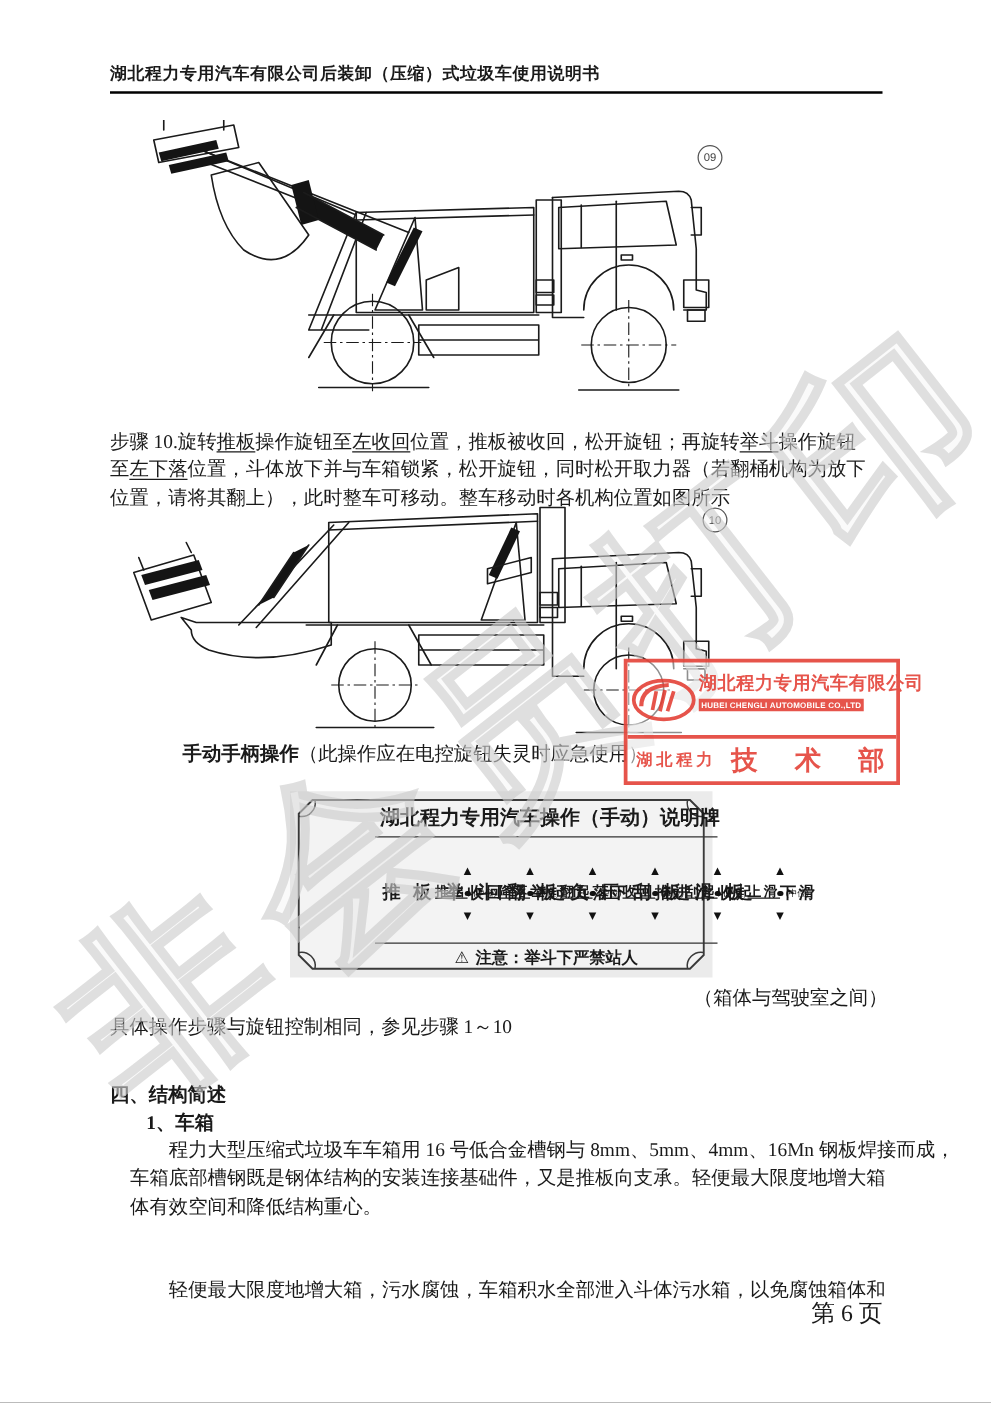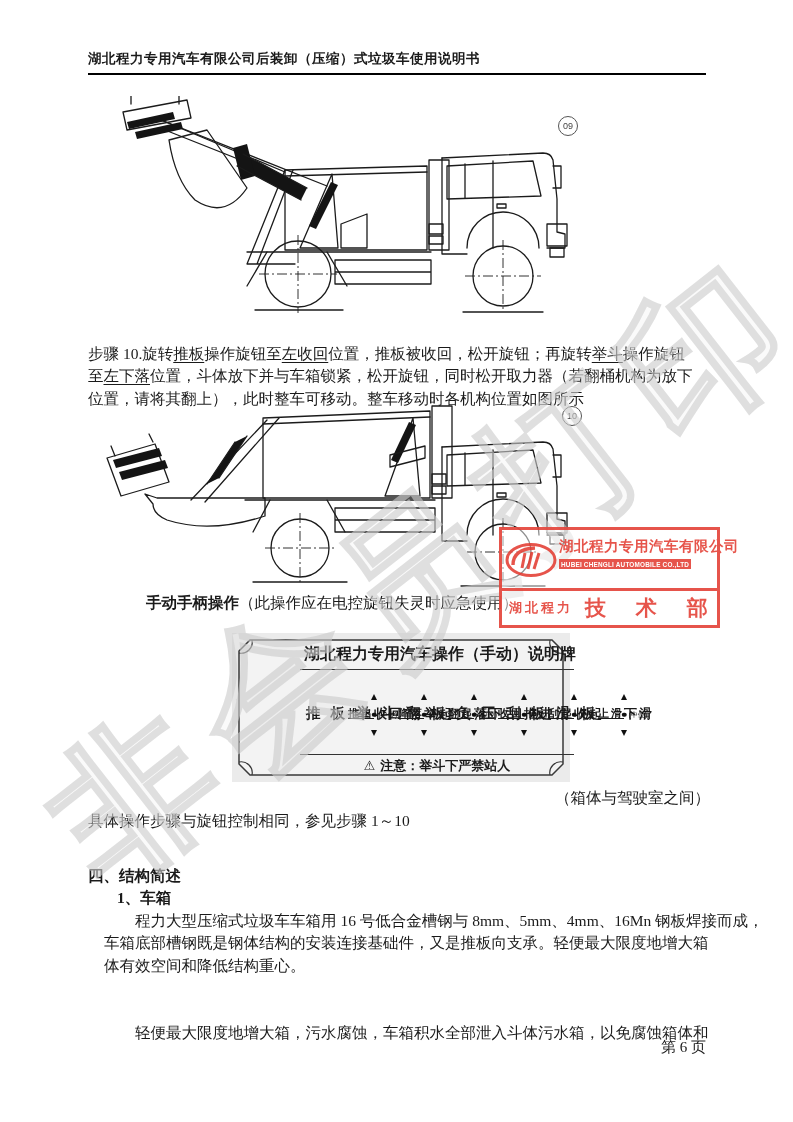--- a/index.html
+++ b/index.html
@@ -70,21 +70,21 @@
 
   
   .caption{left:88px;top:788px;width:622px;text-align:right;font-size:15.5px;z-index:2;}
   .note{left:88px;top:811px;width:622px;font-size:15.5px;z-index:2;}
 
   
   .sec-h1{left:88px;top:866px;font-size:15.5px;font-weight:bold;z-index:2;}
   .sec-h2{left:117px;top:888px;font-size:15.5px;font-weight:bold;z-index:2;}
   .para{left:88px;top:910px;width:630px;font-size:15.5px;line-height:22.4px;z-index:2;margin-left:16px;}
   .p2{top:977px;} .p3{top:1022px;}
-  .footer{left:88px;top:1038px;width:618px;text-align:right;font-size:15px;z-index:2;}
+  .footer{left:88px;top:1038px;width:618px;text-align:right;font-size:19px;z-index:2;}
 
   
   .watermark{left:-20px;top:470px;width:880px;text-align:center;z-index:3;pointer-events:none;
              transform:rotate(-38deg);transform-origin:50% 50%;
              font-family:"Liberation Sans","DejaVu Sans",sans-serif;font-weight:bold;
              font-size:158px;letter-spacing:22px;color:rgba(0,0,0,0.035);
              -webkit-text-stroke:2.5px #cccccc;opacity:.62;white-space:nowrap;}
 </style>
 </head>
 <body>

